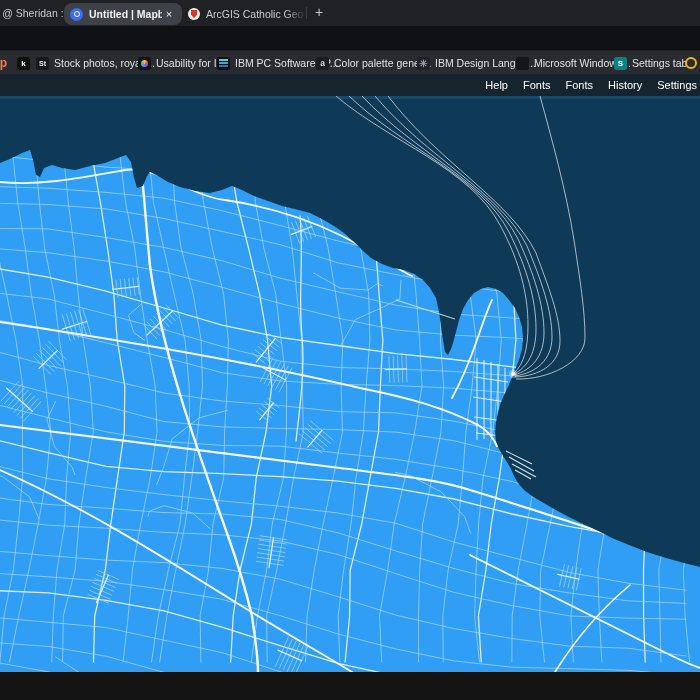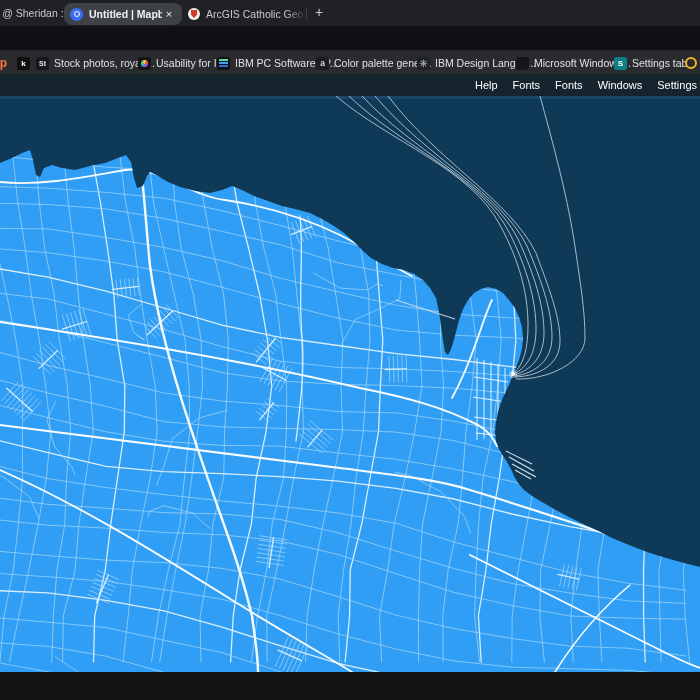--- a/index.html
+++ b/index.html
@@ -141,21 +141,21 @@
       </div>
     <div class="bm" style="left:685px">
       <span class="bmicon ic-ring"></span>
       </div>
   </div>
 
   <div class="studiohdr">
     <span>Help</span>
     <span>Fonts</span>
     <span>Fonts</span>
-    <span>Windows</span>
+    <span>History</span>
     <span>Settings</span>
   </div>
 
   <div id="map-wrap">
   <svg id="map-svg" width="700" height="576" viewBox="0 0 700 576">
     <defs>
       <clipPath id="landClip">
         <path id="landClipPath" d="M0,67 L12,62 22,57 30,54 33,64 36,79 40,81 44,72 52,69 62,72 75,74 90,70 105,67 118,62 126,59 131,66 134,82 137,92 143,90 147,80 150,76 158,80 168,86 180,91 195,95 210,97 222,94 232,90 242,94 254,100 268,105 282,110 295,113 310,117 322,123 334,130 344,137 353,145 362,154 371,162 382,168 393,172 404,174 414,178 423,184 430,192 436,202 439,216 441,230 443,244 445,256 448,259 451,253 453,247 456,236 459,224 463,213 468,204 474,197 481,193 488,191 496,193 503,197 509,204 515,212 519,221 522,231 523,242 522,253 519,264 515,274 512,281 509,289 505,297 501,306 498,316 496,326 495,336 496,345 499,353 503,360 507,366 511,373 514,380 518,387 524,394 532,400 542,406 554,413 567,420 581,427 596,434 612,442 629,449 647,456 666,462 684,467 700,471 L700,576 L0,576 Z"></path>
       </clipPath>
     </defs>

